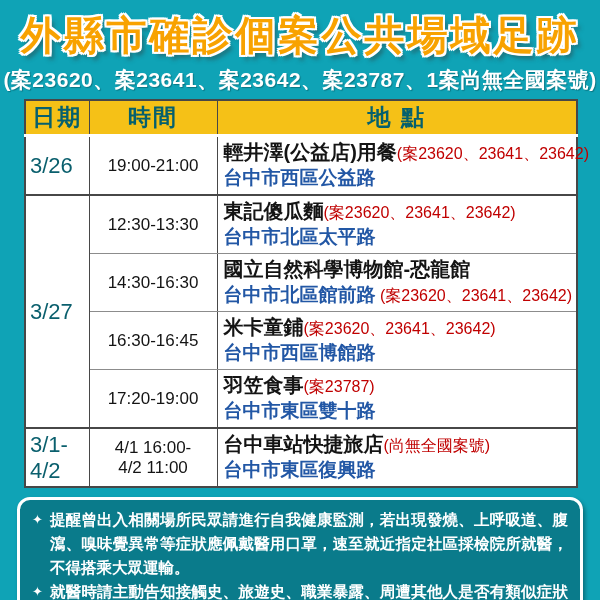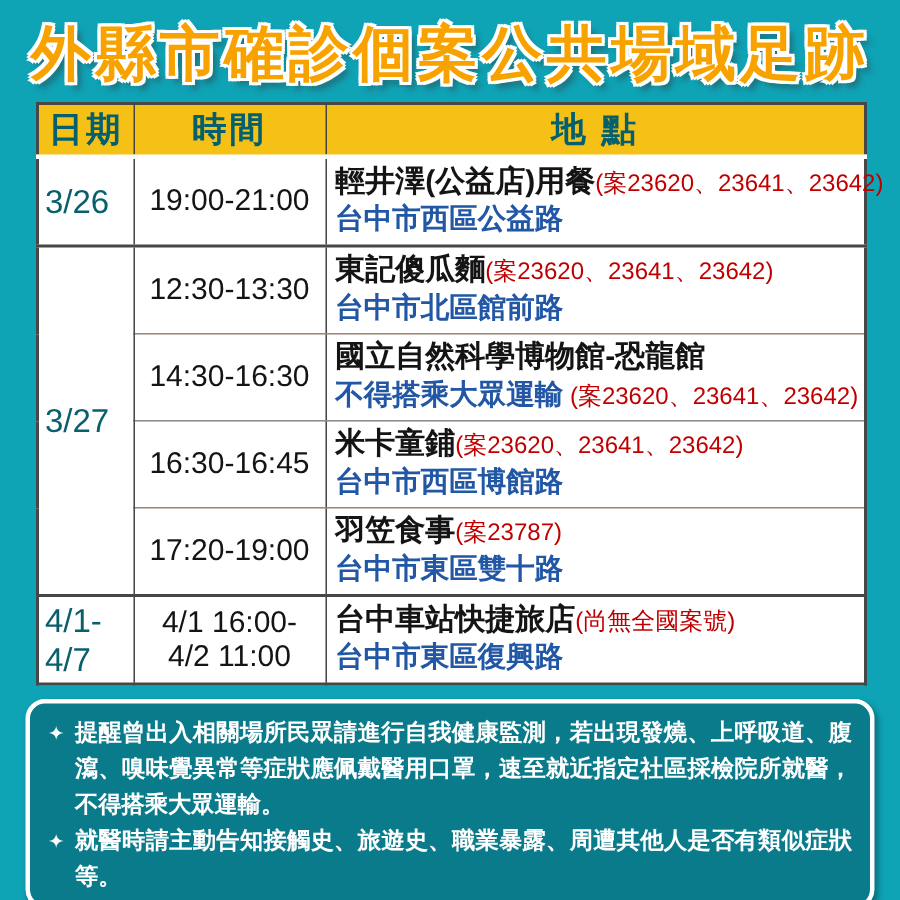--- a/index.html
+++ b/index.html
@@ -21,40 +21,40 @@
   }
   .subtitle{
     margin-top:3px;text-align:center;
     font-size:21px;font-weight:bold;color:#ffffff;letter-spacing:0.5px;
     text-shadow:1px 1px 1px rgba(0,0,0,.28);
   }
   
   .table-wrap{width:552px;margin:5px auto 0;}
   table{
     width:100%;border-collapse:collapse;table-layout:fixed;
-    border:2px solid #474747;background:#fdba74;
+    border:2px solid #474747;background:#0f766e;
   }
   col.c-date{width:64px;} col.c-time{width:128px;} col.c-place{width:360px;}
   th{
     background:#f5c117;color:#05606e;
     font-size:23px;font-weight:bold;letter-spacing:2px;
     height:31px;padding:1px 0;
     border:1.5px solid #474747;border-bottom:3px solid #ffffff;
   }
   td{
     border:1px solid #8c8c8c;background:#fff;
     padding:2px 4px;vertical-align:middle;
   }
   tr.group-start td{border-top:2px solid #474747;}
   td.date-cell{
     font-size:22px;color:#0a5f6d;font-weight:500;
     border-left:1.5px solid #474747;border-right:1.5px solid #474747;
   }
   td.time-cell{
-    text-align:center;font-size:20px;color:#141414;white-space:nowrap;
+    text-align:center;font-size:17px;color:#141414;white-space:nowrap;
     border-right:1.5px solid #474747;
   }
   td.place-cell{padding:3px 6px;}
   .place-line{line-height:25px;white-space:nowrap;}
   .addr-line{line-height:24px;white-space:nowrap;}
   .place-name{font-size:20px;font-weight:bold;color:#141414;text-align:center;}
   .case-ref{font-size:16px;font-weight:normal;color:#c00000;}
   .address{font-size:19px;font-weight:bold;color:#2257a5;}
   
   .notes{
@@ -66,20 +66,21 @@
   .note-item{display:flex;color:#fff;font-weight:bold;font-size:15.5px;line-height:24px;}
   .note-bullet{flex:0 0 18px;font-size:13px;}
   .note-text{flex:1;text-align:justify;}
 </style>
 </head>
 <body>
 
 <div>
 
   <div class="title">外縣市確診個案公共場域足跡</div>
+  <div class="subtitle">(案23620、案23641、案23642、案23787、1案尚無全國案號)</div>
 
   <div class="table-wrap">
     <table>
       <colgroup>
           <col class="c-date">
           <col class="c-time">
           <col class="c-place">
         </colgroup>
       <thead>
         <tr>
@@ -95,46 +96,46 @@
             <td class="place-cell">
               <div class="place-line"><span class="place-name">輕井澤(公益店)用餐</span><span class="case-ref">(案23620、23641、23642)</span></div>
               <div class="addr-line"><span class="address">台中市西區公益路</span></div>
             </td>
           </tr>
           <tr class="group-start">
             <td class="date-cell" rowspan="4">3/27</td>
             <td class="time-cell">12:30-13:30</td>
             <td class="place-cell">
               <div class="place-line"><span class="place-name">東記傻瓜麵</span><span class="case-ref">(案23620、23641、23642)</span></div>
-              <div class="addr-line"><span class="address">台中市北區館前路</span></div>
+              <div class="addr-line"><span class="address">台中市北區太平路</span></div>
             </td>
           </tr>
           <tr>
             <td class="time-cell">14:30-16:30</td>
             <td class="place-cell">
               <div class="place-line"><span class="place-name">國立自然科學博物館-恐龍館</span></div>
-              <div class="addr-line"><span class="address">不得搭乘大眾運輸</span><span class="case-ref"> (案23620、23641、23642)</span></div>
+              <div class="addr-line"><span class="address">台中市北區館前路</span><span class="case-ref"> (案23620、23641、23642)</span></div>
             </td>
           </tr>
           <tr>
             <td class="time-cell">16:30-16:45</td>
             <td class="place-cell">
               <div class="place-line"><span class="place-name">米卡童鋪</span><span class="case-ref">(案23620、23641、23642)</span></div>
               <div class="addr-line"><span class="address">台中市西區博館路</span></div>
             </td>
           </tr>
           <tr>
             <td class="time-cell">17:20-19:00</td>
             <td class="place-cell">
               <div class="place-line"><span class="place-name">羽笠食事</span><span class="case-ref">(案23787)</span></div>
               <div class="addr-line"><span class="address">台中市東區雙十路</span></div>
             </td>
           </tr>
           <tr class="group-start">
-            <td class="date-cell" rowspan="1">4/1-4/7</td>
+            <td class="date-cell" rowspan="1">3/1-4/2</td>
             <td class="time-cell">4/1 16:00-<br>4/2 11:00</td>
             <td class="place-cell">
               <div class="place-line"><span class="place-name">台中車站快捷旅店</span><span class="case-ref">(尚無全國案號)</span></div>
               <div class="addr-line"><span class="address">台中市東區復興路</span></div>
             </td>
           </tr>
         </tbody>
     </table>
   </div>
 

